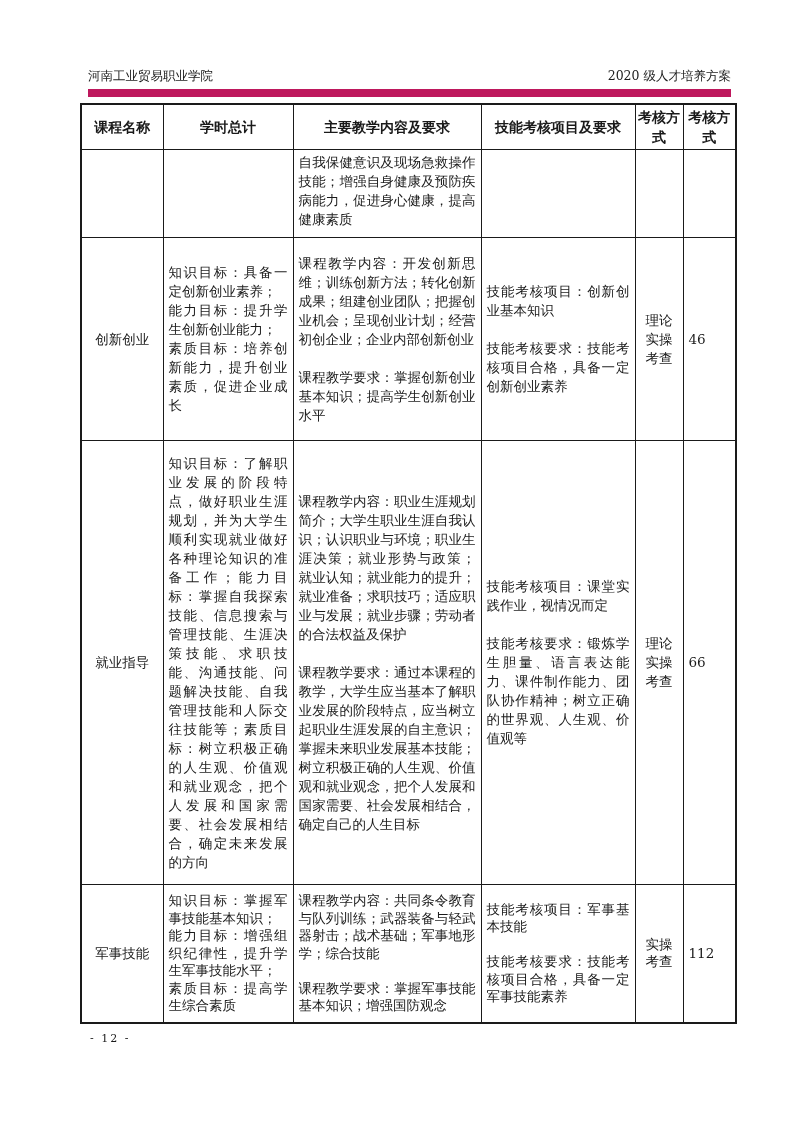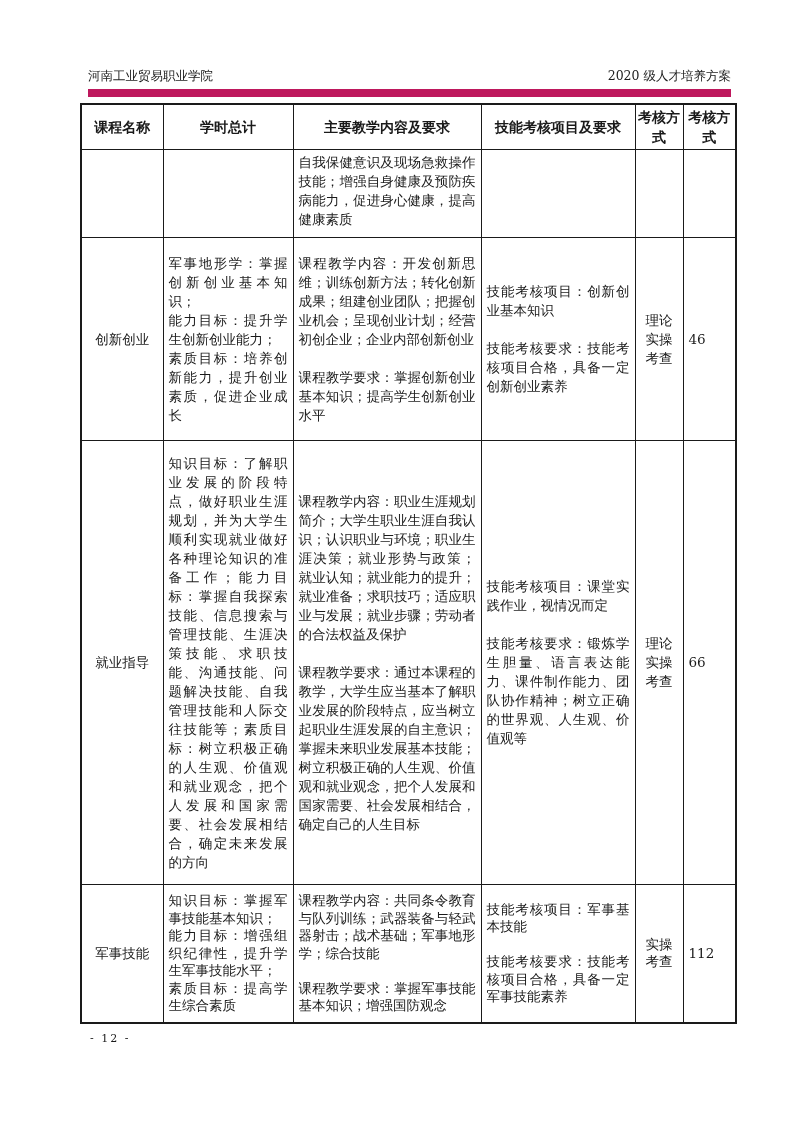--- a/index.html
+++ b/index.html
@@ -106,21 +106,21 @@
       <tr class="r-0">
         <td class="c-name"></td>
         <td class="c-obj"></td>
         <td class="c-cont">自我保健意识及现场急救操作技能；增强自身健康及预防疾病能力，促进身心健康，提高健康素质</td>
         <td class="c-assess"></td>
         <td class="c-method"></td>
         <td class="c-hours"></td>
       </tr>
       <tr class="r-1">
         <td class="c-name">创新创业</td>
-        <td class="c-obj">军事地形学：掌握创新创业基本知识；
+        <td class="c-obj">知识目标：具备一定创新创业素养；
 能力目标：提升学生创新创业能力；
 素质目标：培养创新能力，提升创业素质，促进企业成长</td>
         <td class="c-cont">课程教学内容：开发创新思维；训练创新方法；转化创新成果；组建创业团队；把握创业机会；呈现创业计划；经营初创企业；企业内部创新创业
 
 课程教学要求：掌握创新创业基本知识；提高学生创新创业水平</td>
         <td class="c-assess">技能考核项目：创新创业基本知识
 
 技能考核要求：技能考核项目合格，具备一定创新创业素养</td>
         <td class="c-method">理论实操考查</td>
         <td class="c-hours">46</td>

